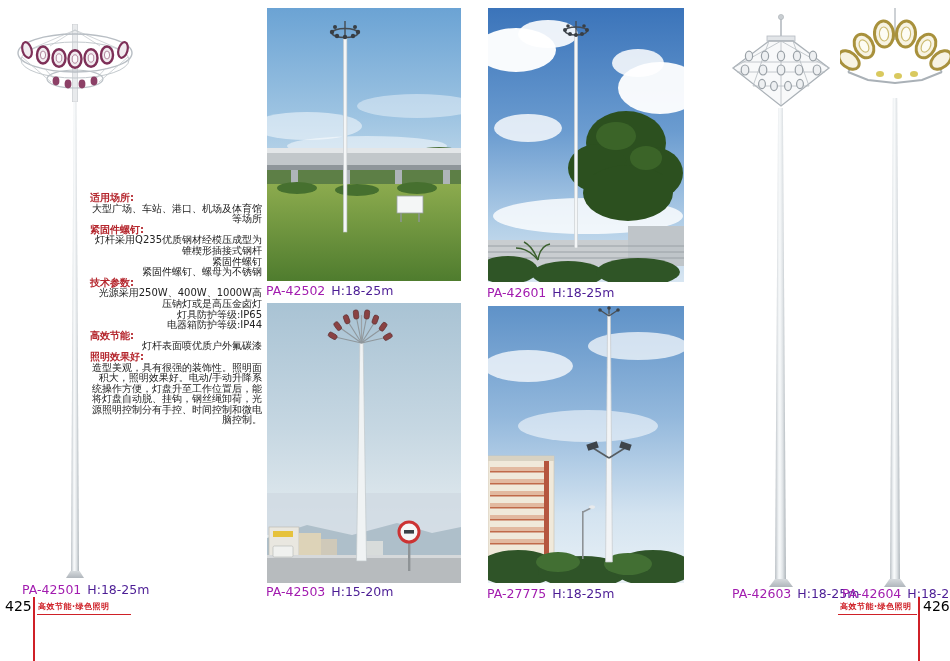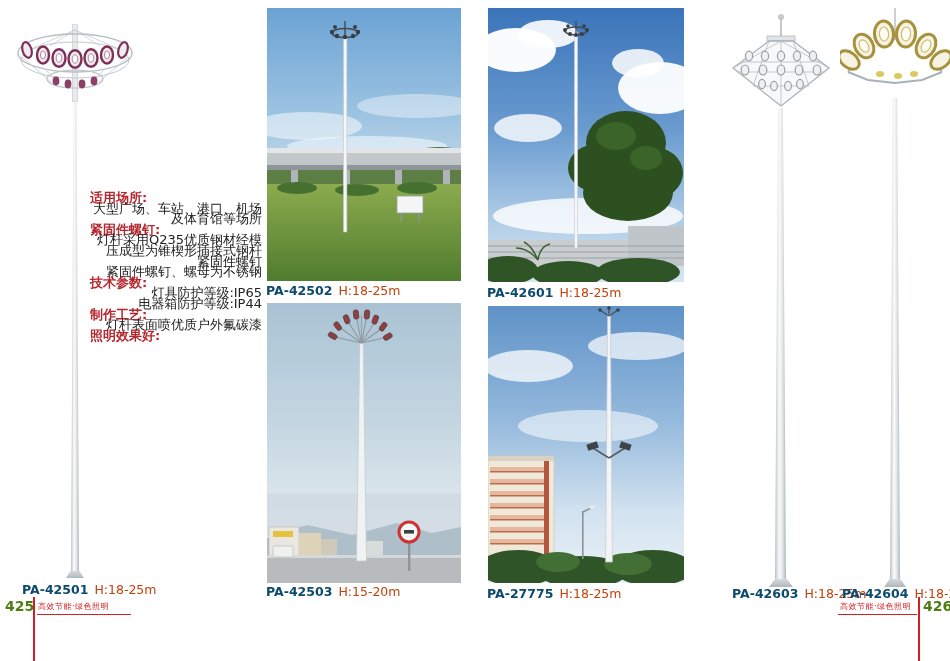--- a/index.html
+++ b/index.html
@@ -14,42 +14,42 @@
   .pbase{position:absolute;z-index:1;background:linear-gradient(#d6dadd,#b0b6bc);
          clip-path:polygon(25% 0,75% 0,100% 100%,0 100%);}
   .b1{left:66px;top:571px;width:18px;height:7px;}
   .b3{left:769px;top:579px;width:24px;height:8px;}
   .b4{left:884px;top:579px;width:22px;height:8px;}
   .crown{position:absolute;z-index:2;}
   .c1{left:14px;top:24px;}
   .c3{left:729px;top:12px;}
   .c4{left:840px;top:8px;}
   
-  .specs{position:absolute;left:90px;top:193px;width:172px;font-size:13px;line-height:10.6px;color:#222;}
+  .specs{position:absolute;left:90px;top:193px;width:172px;font-size:10px;line-height:10.6px;color:#222;}
   .sh{color:#b5272e;font-weight:bold;}
   .sl{color:#222;text-align:right;}
   
   .photo{position:absolute;overflow:hidden;}
   .ph1{left:267px;top:8px;width:194px;height:273px;
        background:linear-gradient(180deg,#6ba3d4 0%,#9ec4e2 40%,#d9e7f0 75%,#e8eff4 100%);}
   .ph2{left:267px;top:303px;width:194px;height:280px;
        background:linear-gradient(180deg,#a9c3d4 0%,#c6d7e2 45%,#e3ebef 80%,#eef2f4 100%);}
   .ph3{left:488px;top:8px;width:196px;height:274px;
        background:linear-gradient(180deg,#3b74ba 0%,#6b9cd0 45%,#b4d0e8 80%,#d8e6f2 100%);}
   .ph4{left:488px;top:306px;width:196px;height:277px;
        background:linear-gradient(180deg,#5f92c8 0%,#93b8dc 40%,#d3e3f0 75%,#e9f1f6 100%);}
   .photo svg{display:block;width:100%;height:100%;}
   
   .caption{position:absolute;font-size:12.5px;line-height:14px;white-space:nowrap;}
-  .caption .code{color:#0c4a6e;font-weight:bold;margin-right:6px;}
-  .caption .ht{color:#c2410c;}
+  .caption .code{color:#a21caf;font-weight:normal;margin-right:6px;}
+  .caption .ht{color:#4c1d95;}
   
-  .pgnum{position:absolute;font-size:14px;font-weight:bold;color:#4d7c0f;}
+  .pgnum{position:absolute;font-size:14px;font-weight:normal;color:#000000;}
   .vline{position:absolute;top:597px;width:2px;height:64px;background:#cf2027;}
-  .slog{position:absolute;top:601px;font-size:8px;font-weight:normal;color:#cf2027;letter-spacing:.5px;white-space:nowrap;}
+  .slog{position:absolute;top:601px;font-size:8px;font-weight:bold;color:#cf2027;letter-spacing:.5px;white-space:nowrap;}
   .uline{position:absolute;top:614px;height:1px;background:#cf2027;}
 </style>
 </head>
 <body>
 
 <div class="page">
 
   <svg class="crown c1" width="122" height="78" viewBox="0 0 122 78">
     <rect x="58.6" y="0" width="4.8" height="78" fill="#e8eaec" stroke="#bfc4c8" stroke-width="0.6"></rect>
     <g stroke="#c6cbcf" stroke-width="0.8" fill="none">
@@ -101,29 +101,31 @@
       <div class="sl">大型广场、车站、港口、机场及体育馆等场所</div>
     </div>
     <div>
       <div class="sh">紧固件螺钉:</div>
       <div class="sl">灯杆采用Q235优质钢材经模压成型为锥楔形插接式钢杆</div>
       <div class="sl">紧固件螺钉</div>
       <div class="sl">紧固件螺钉、螺母为不锈钢</div>
     </div>
     <div>
       <div class="sh">技术参数:</div>
+      <div class="sl">光源采用250W、400W、1000W高压钠灯或是高压金卤灯</div>
       <div class="sl">灯具防护等级:IP65</div>
       <div class="sl">电器箱防护等级:IP44</div>
     </div>
     <div>
-      <div class="sh">制作工艺:</div>
+      <div class="sh">高效节能:</div>
       <div class="sl">灯杆表面喷优质户外氟碳漆</div>
     </div>
     <div>
       <div class="sh">照明效果好:</div>
+      <div class="sl">造型美观，具有很强的装饰性。照明面积大，照明效果好。电动/手动升降系统操作方便，灯盘升至工作位置后，能将灯盘自动脱、挂钩，钢丝绳卸荷，光源照明控制分有手控、时间控制和微电脑控制。</div>
     </div>
   </div>
 
   <div class="photo ph1">
     <svg viewBox="0 0 194 273">
       <ellipse cx="40" cy="118" rx="55" ry="14" fill="#ffffff" opacity="0.5"></ellipse>
       <ellipse cx="150" cy="98" rx="60" ry="12" fill="#ffffff" opacity="0.4"></ellipse>
       <ellipse cx="100" cy="138" rx="80" ry="10" fill="#ffffff" opacity="0.5"></ellipse>
       <rect x="0" y="150" width="194" height="28" fill="#5d7f46"></rect>
       <ellipse cx="20" cy="152" rx="24" ry="9" fill="#55793f"></ellipse>

